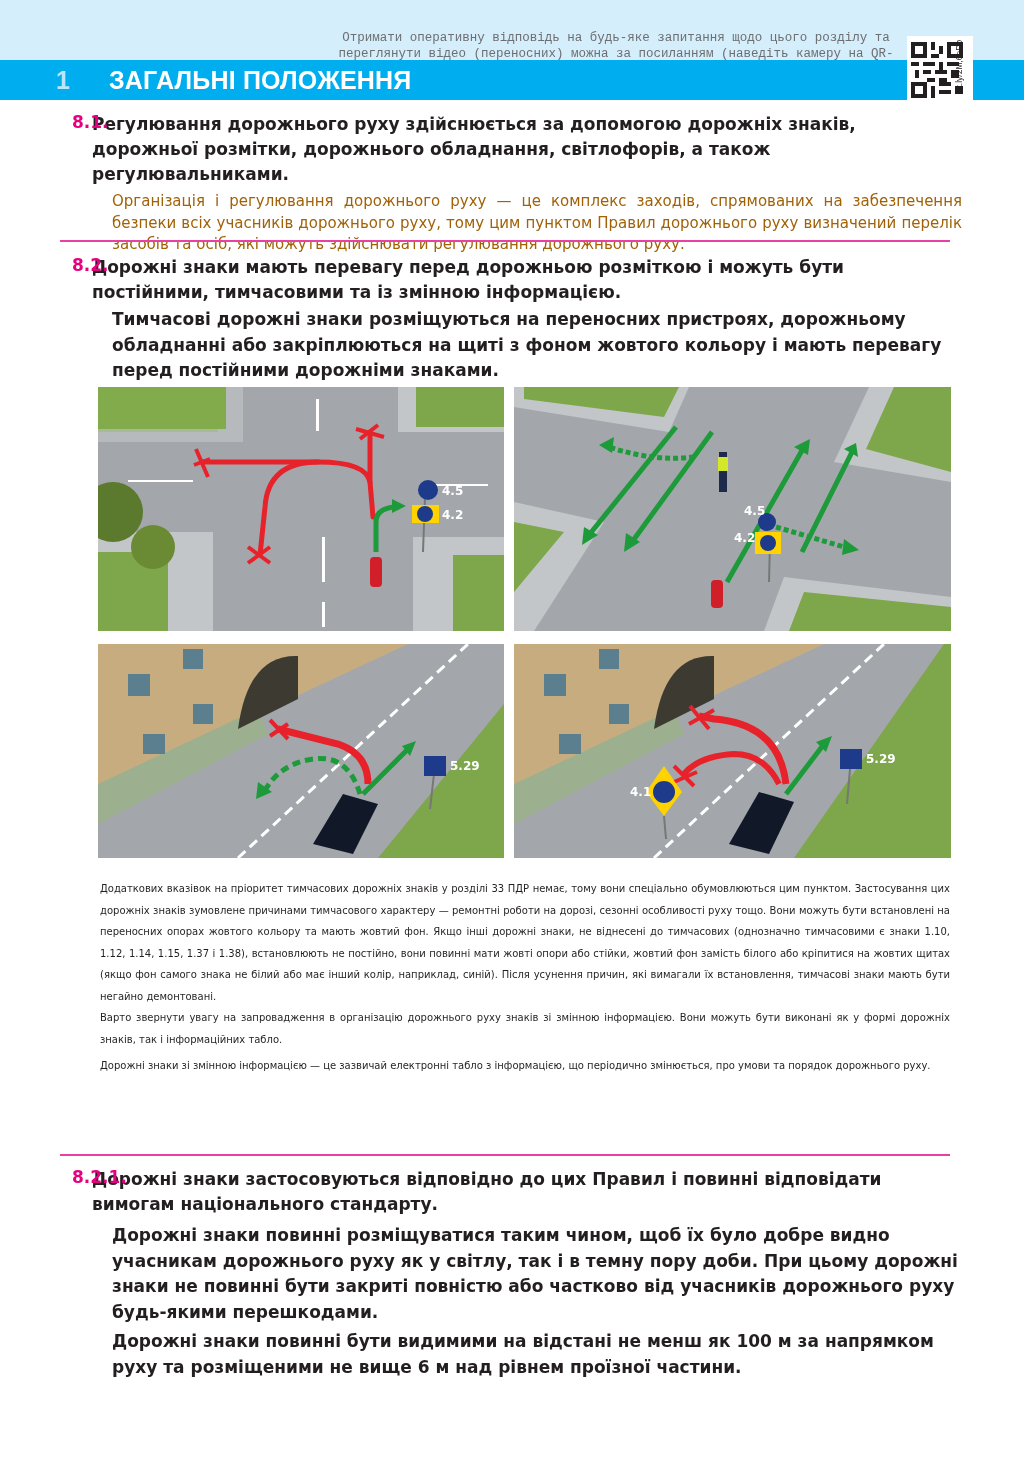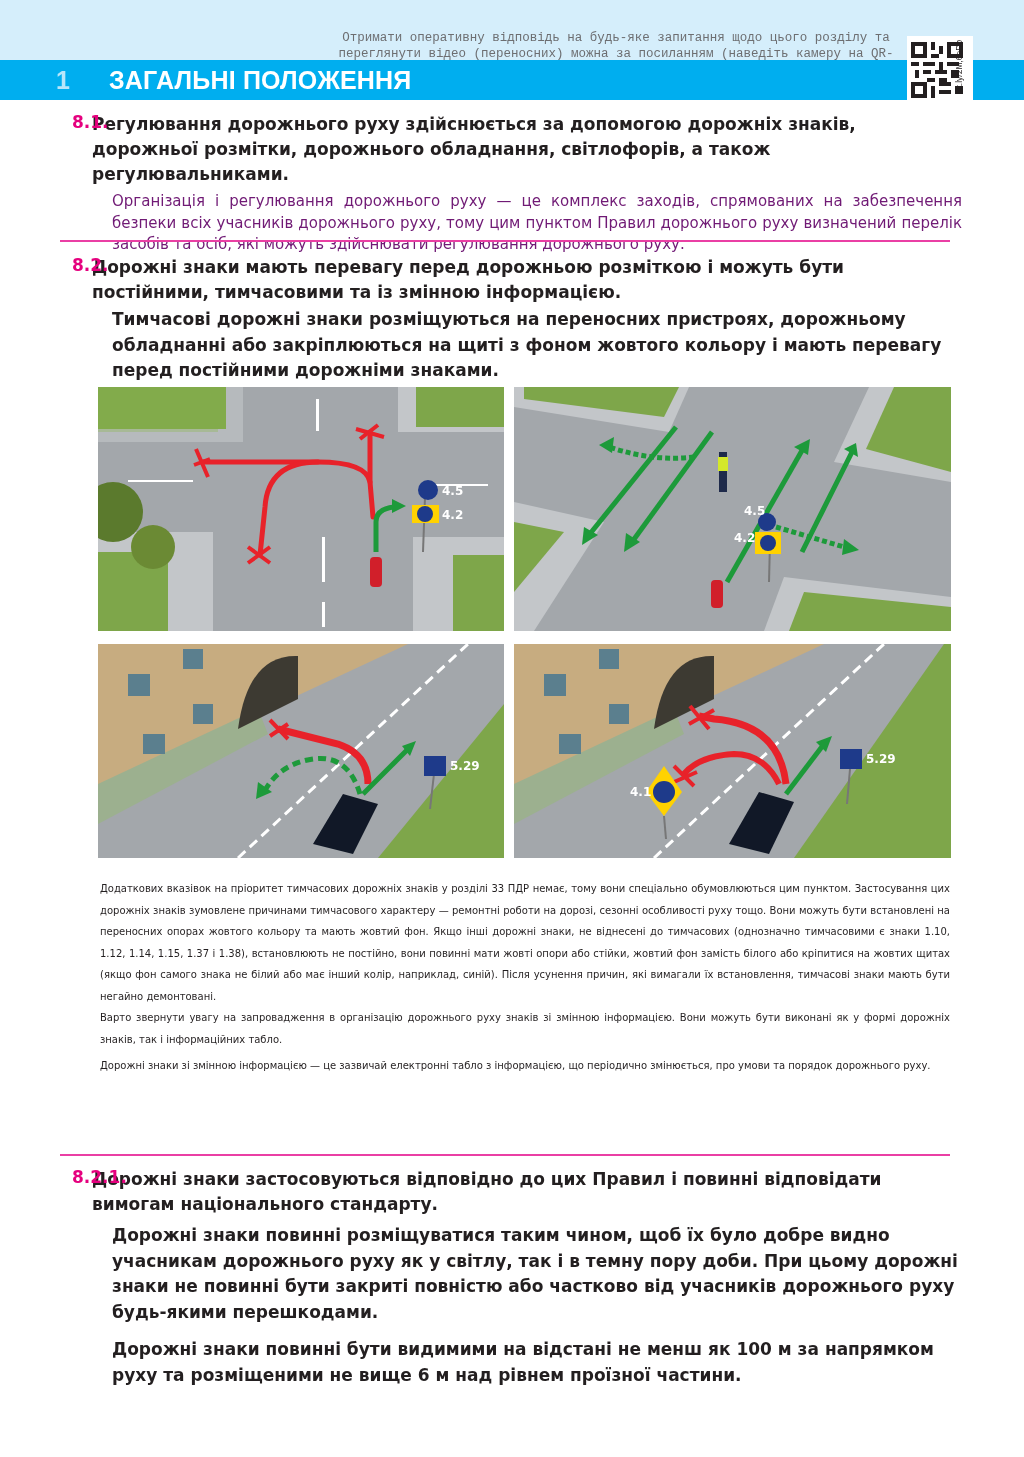--- a/index.html
+++ b/index.html
@@ -10,21 +10,21 @@
   .title-num{position:absolute;left:56px;top:66px;font-family:"Liberation Sans",sans-serif;font-weight:bold;font-size:25px;color:#b8e6fa;}
   .title-text{position:absolute;left:109px;top:66px;font-family:"Liberation Sans",sans-serif;font-weight:bold;font-size:25px;color:#fff;letter-spacing:0.2px;}
   .qr{position:absolute;left:907px;top:36px;width:66px;height:66px;background:#fff;}
   .qr svg{position:absolute;left:4px;top:6px;}
   .qr-url{position:absolute;left:958px;top:36px;width:14px;height:66px;}
   .qr-url span{position:absolute;left:-26px;top:26px;transform:rotate(-90deg);font-family:"Liberation Sans",sans-serif;font-size:8.5px;color:#231f20;white-space:nowrap;}
 
   .sec{position:absolute;left:72px;width:890px;}
   .num{position:absolute;left:0;top:0;color:#e5007e;font-weight:bold;font-size:17px;}
   .head{margin-left:20px;font-weight:bold;font-size:17px;line-height:25px;color:#231f20;}
-  .body{margin-left:40px;font-size:15px;line-height:21.5px;color:#701a75;text-align:justify;}
+  .body{margin-left:40px;font-size:15px;line-height:21.5px;color:#a16207;text-align:justify;}
   .bodyb{margin-left:40px;font-weight:bold;font-size:17px;line-height:25.5px;color:#231f20;}
   .divider{position:absolute;left:60px;width:890px;height:2px;background:#ea3fa4;}
 
   .fig{position:absolute;overflow:hidden;background:#9aa0a6;}
   .fig svg{display:block;}
   .lbl{font-family:"DejaVu Sans",sans-serif;font-weight:bold;font-size:12px;fill:#fff;}
   .txt{position:absolute;left:100px;width:850px;font-size:10px;line-height:21.5px;color:#231f20;text-align:justify;}
   p{margin:0;}
 </style>
 </head>
@@ -229,14 +229,14 @@
   <p>Додаткових вказівок на пріоритет тимчасових дорожніх знаків у розділі 33 ПДР немає, тому вони спеціально обумовлюються цим пунктом. Застосування цих дорожніх знаків зумовлене причинами тимчасового характеру — ремонтні роботи на дорозі, сезонні особливості руху тощо. Вони можуть бути встановлені на переносних опорах жовтого кольору та мають жовтий фон. Якщо інші дорожні знаки, не віднесені до тимчасових (однозначно тимчасовими є знаки 1.10, 1.12, 1.14, 1.15, 1.37 і 1.38), встановлюють не постійно, вони повинні мати жовті опори або стійки, жовтий фон замість білого або кріпитися на жовтих щитах (якщо фон самого знака не білий або має інший колір, наприклад, синій). Після усунення причин, які вимагали їх встановлення, тимчасові знаки мають бути негайно демонтовані.</p>
   <p style="">Варто звернути увагу на запровадження в організацію дорожнього руху знаків зі змінною інформацією. Вони можуть бути виконані як у формі дорожніх знаків, так і інформаційних табло.</p>
   <p style="margin-top:5px;">Дорожні знаки зі змінною інформацією — це зазвичай електронні табло з інформацією, що періодично змінюється, про умови та порядок дорожнього руху.</p>
 </div>
 <div class="divider" style="top:1154px;"></div>
 
 <div class="sec" style="top:1167px;">
   <span class="num">8.2.1.</span>
   <p class="head">Дорожні знаки застосовуються відповідно до цих Правил і повинні відповідати вимогам національного стандарту.</p>
   <p class="bodyb" style="margin-top:6px;">Дорожні знаки повинні розміщуватися таким чином, щоб їх було добре видно учасникам дорожнього руху як у світлу, так і в темну пору доби. При цьому дорожні знаки не повинні бути закриті повністю або частково від учасників дорожнього руху будь-якими перешкодами.</p>
-  <p class="bodyb" style="margin-top:12px;">Дорожні знаки повинні бути видимими на відстані не менш як 100 м за напрямком руху та розміщеними не вище 6 м над рівнем проїзної частини.</p>
+  <p class="bodyb" style="margin-top:4px;">Дорожні знаки повинні бути видимими на відстані не менш як 100 м за напрямком руху та розміщеними не вище 6 м над рівнем проїзної частини.</p>
 </div>
 
 </body></html>

